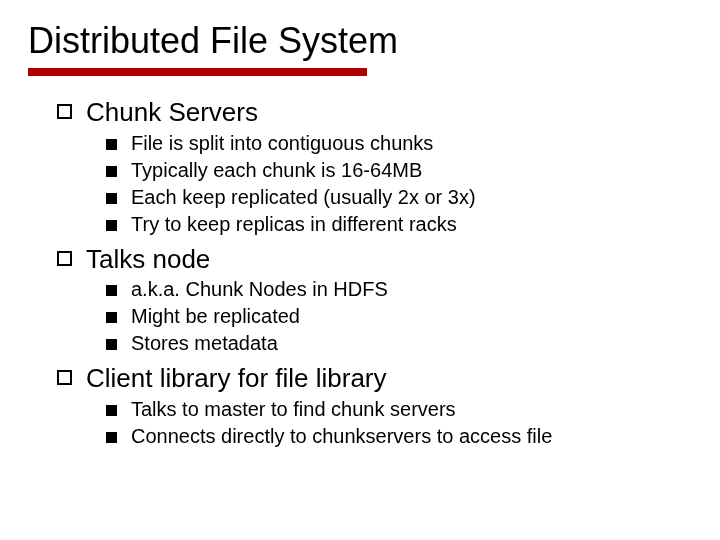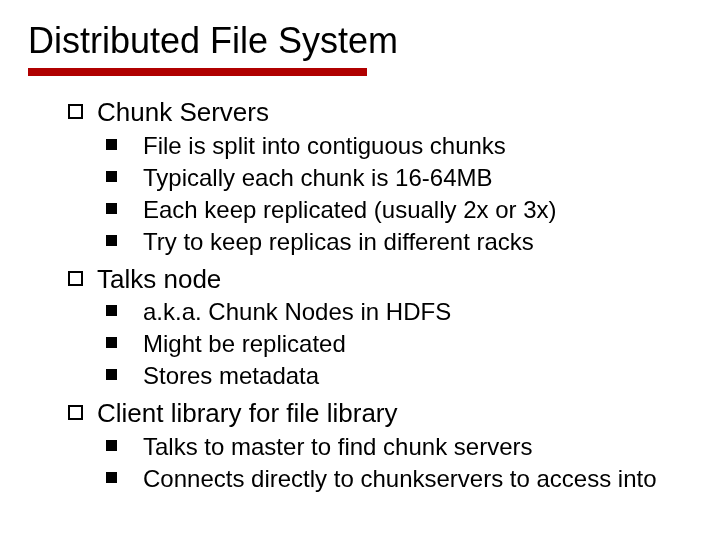--- a/index.html
+++ b/index.html
@@ -23,41 +23,40 @@
   }
   .rule {
     height: 8px;
     background: #b00000;
     width: 51%;
     margin-bottom: 20px;
   }
   .l1 {
     display: flex;
     align-items: flex-start;
-    margin: 6px 0 2px 40px;
+    margin: 6px 0 2px 29px;
     font-size: 26px;
     line-height: 1.25;
   }
   .l1 .bullet-box {
     display: inline-block;
     width: 15px;
     height: 15px;
     border: 2px solid #000000;
     margin-top: 8px;
     margin-right: 14px;
     flex: 0 0 auto;
     box-sizing: border-box;
   }
   .l2 {
     display: flex;
     align-items: flex-start;
     margin: 2px 0 2px 78px;
-    font-size: 24px;
+    font-size: 20px;
     line-height: 1.25;
-    gap: 12px;
   }
   .l2 .bullet-sq {
     display: inline-block;
     width: 11px;
     height: 11px;
     background: #000000;
     margin-top: 8px;
     margin-right: 14px;
     flex: 0 0 auto;
   }
@@ -110,15 +109,15 @@
   <div class="l1">
     <span class="bullet-box"></span>
     <span>Client library for file library</span>
   </div>
   <div class="l2">
     <span class="bullet-sq"></span>
     <span>Talks to master to find chunk servers</span>
   </div>
   <div class="l2">
     <span class="bullet-sq"></span>
-    <span>Connects directly to chunkservers to access into</span>
+    <span>Connects directly to chunkservers to access file</span>
   </div>
 </div>
 
 </body></html>

